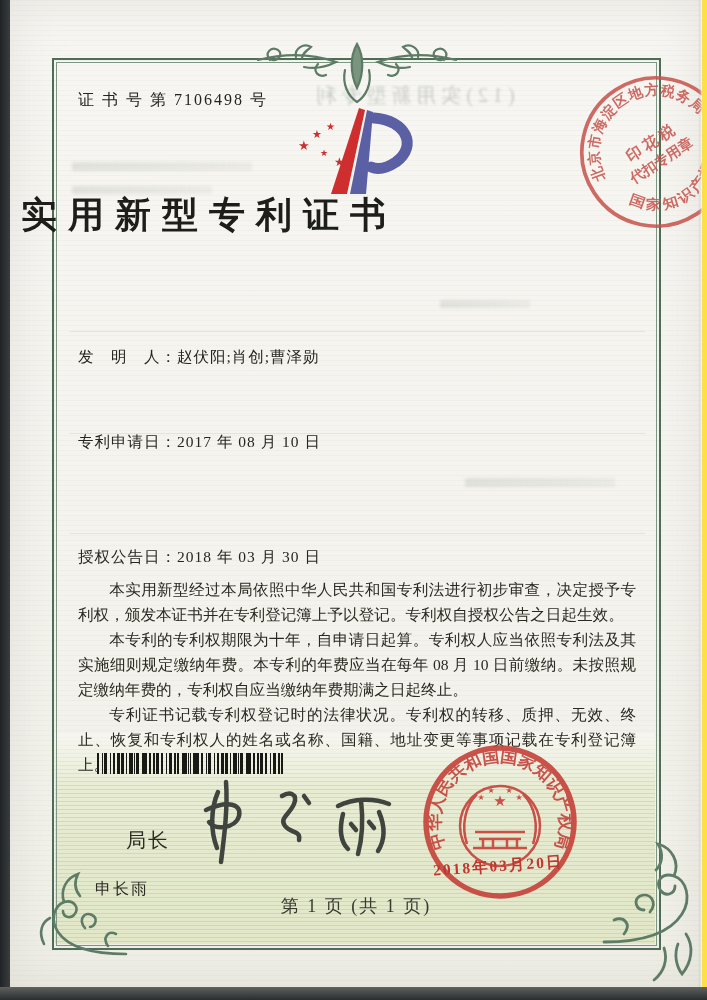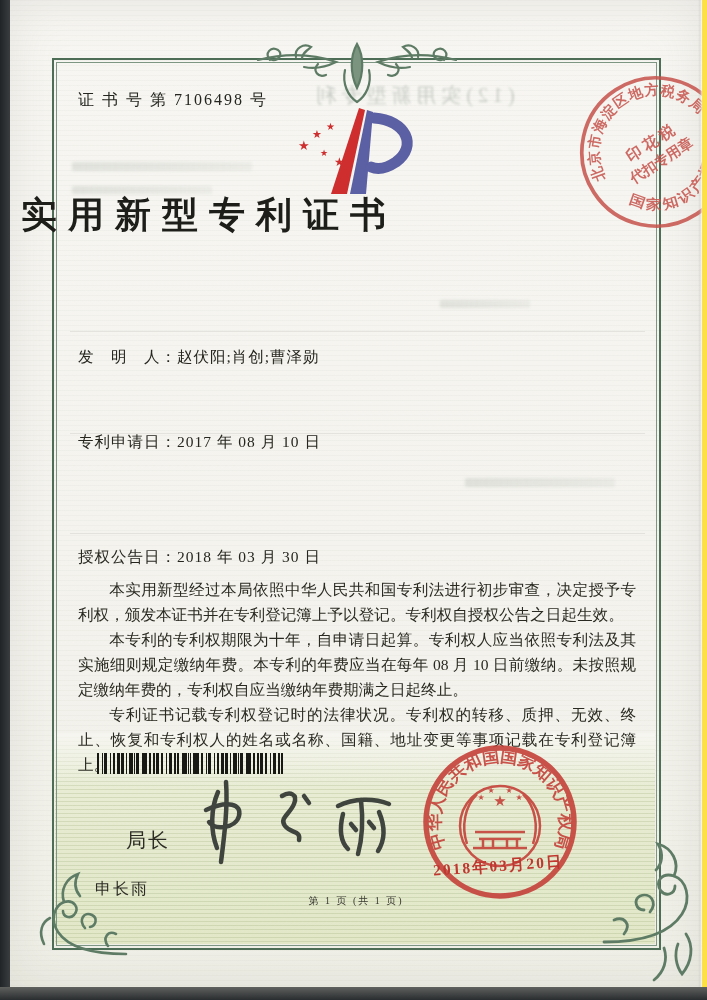--- a/index.html
+++ b/index.html
@@ -40,21 +40,21 @@
 
   .sig-title{position:absolute;left:85px;top:827px;font-size:20px;color:#2c2c24;letter-spacing:2px;margin-left:31px;}
   .sig-name{position:absolute;left:85px;top:835px;font-size:16px;color:#2c2c24;letter-spacing:2px;margin-top:44px;}
   .sig-script{position:absolute;left:178px;top:778px;}
 
   .seal{position:absolute;left:405px;top:740px;opacity:.9;}
   .seal-date{position:absolute;left:423px;top:856px;font-size:15.5px;font-weight:700;color:#bf372f;
     letter-spacing:2px;transform:rotate(-4deg);white-space:nowrap;}
   .tax-stamp{position:absolute;left:556px;top:62px;opacity:.85;}
 
-  .footer{position:absolute;left:0;top:894px;width:100%;text-align:center;font-size:10px;color:#3a3a32;letter-spacing:2px;}
+  .footer{position:absolute;left:0;top:894px;width:100%;text-align:center;font-size:18px;color:#3a3a32;letter-spacing:2px;}
 
   .bleed-title{position:absolute;left:238px;top:82px;width:330px;text-align:center;font-size:20px;letter-spacing:5px;
     color:rgba(148,158,148,.45);transform:scaleX(-1);filter:blur(1.1px);}
   .smudge{position:absolute;background:linear-gradient(90deg,rgba(150,158,148,.22),rgba(150,158,148,.10));
     filter:blur(1.5px);border-radius:2px;}
   .faint-rule{position:absolute;left:60px;width:575px;height:1px;background:rgba(160,160,148,.20);}
 
   .ornament{position:absolute;}
 </style>
 </head>

